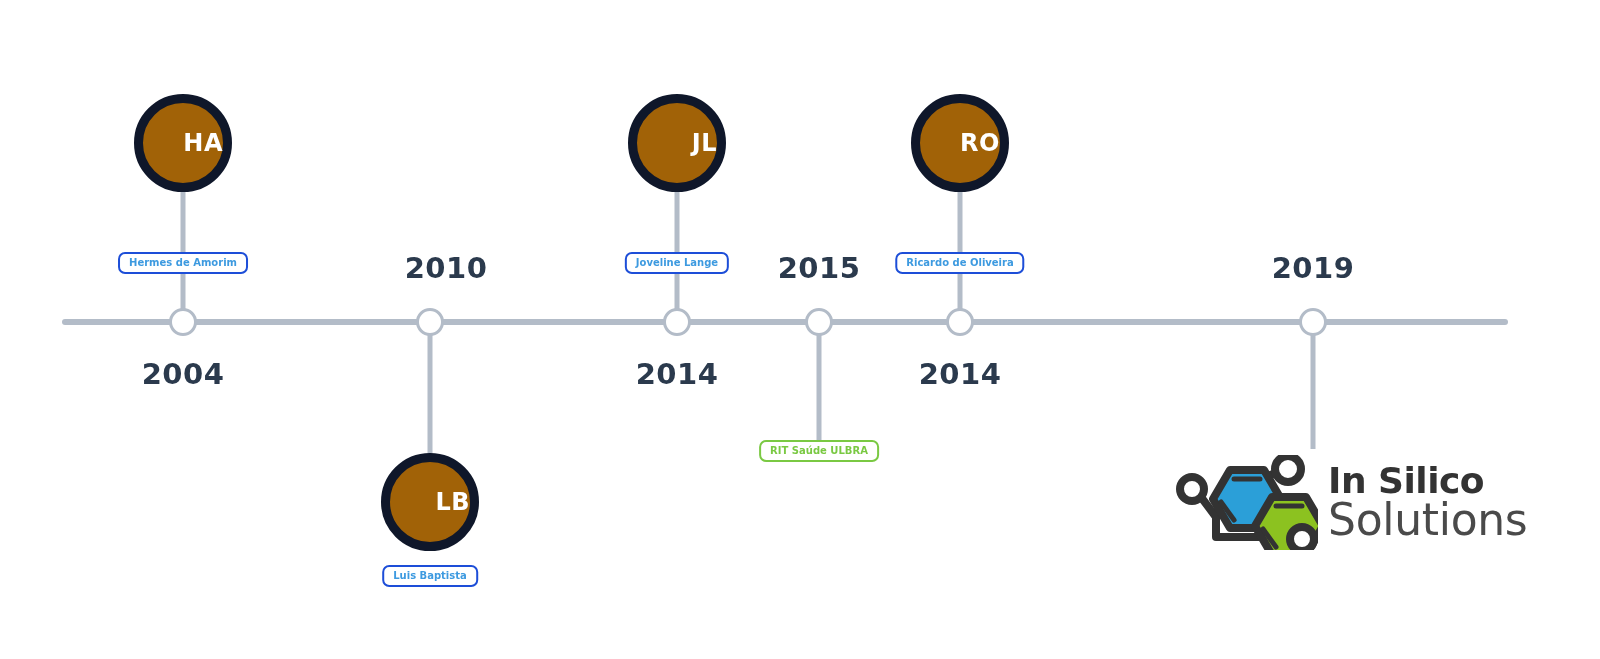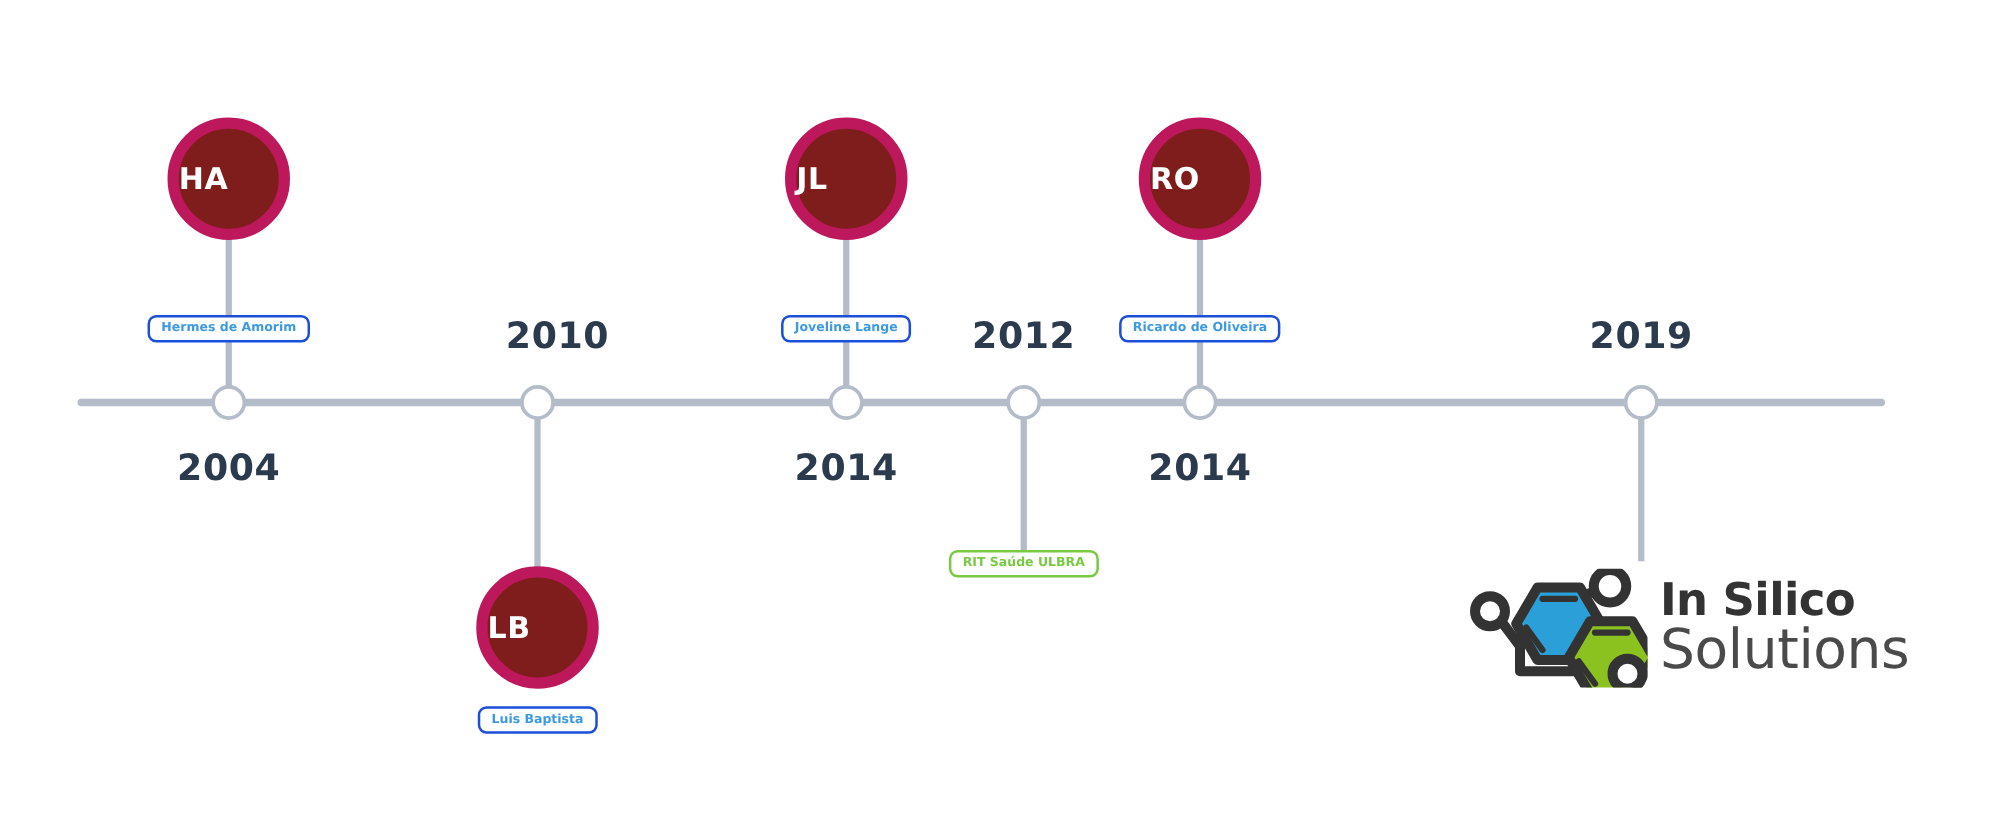--- a/index.html
+++ b/index.html
@@ -57,27 +57,27 @@
     white-space: nowrap;
     z-index: 3;
   }
 
   
   .avatar {
     position: absolute;
     width: 98px;
     height: 98px;
     border-radius: 50%;
-    background: #7f1d1d;
-    border: 9px solid #be185d;
+    background: #a16207;
+    border: 9px solid #0f172a;
     box-sizing: border-box;
     transform: translateX(-50%);
     display: flex;
     align-items: center;
-    justify-content: flex-start;
+    justify-content: flex-end;
     z-index: 5;
   }
   .avatar-initials {
     color: #ffffff;
     font-size: 24px;
     font-weight: bold;
     letter-spacing: 0.5px;
   }
 
   
@@ -151,21 +151,21 @@
   <div class="badge" style="left:430px; top:565px;">Luis Baptista</div>
 
   <div class="stem" style="left:677px; top:190px; height:132px;"></div>
   <div class="avatar" style="left:677px; top:94px;">
     <span class="avatar-initials">JL</span>
   </div>
   <div class="badge" style="left:677px; top:252px;">Joveline Lange</div>
   <div class="axis-node" style="left:677px; top:322px;"></div>
   <div class="year" style="left:677px; top:357px;">2014</div>
 
-  <div class="year" style="left:819px; top:251px;">2012</div>
+  <div class="year" style="left:819px; top:251px;">2015</div>
   <div class="axis-node" style="left:819px; top:322px;"></div>
   <div class="stem" style="left:819px; top:322px; height:119px;"></div>
   <div class="badge green" style="left:819px; top:440px;text-align:center;">RIT Saúde ULBRA</div>
 
   <div class="stem" style="left:960px; top:190px; height:132px;"></div>
   <div class="avatar" style="left:960px; top:94px;">
     <span class="avatar-initials">RO</span>
   </div>
   <div class="badge" style="left:960px; top:252px;">Ricardo de Oliveira</div>
   <div class="axis-node" style="left:960px; top:322px;"></div>

